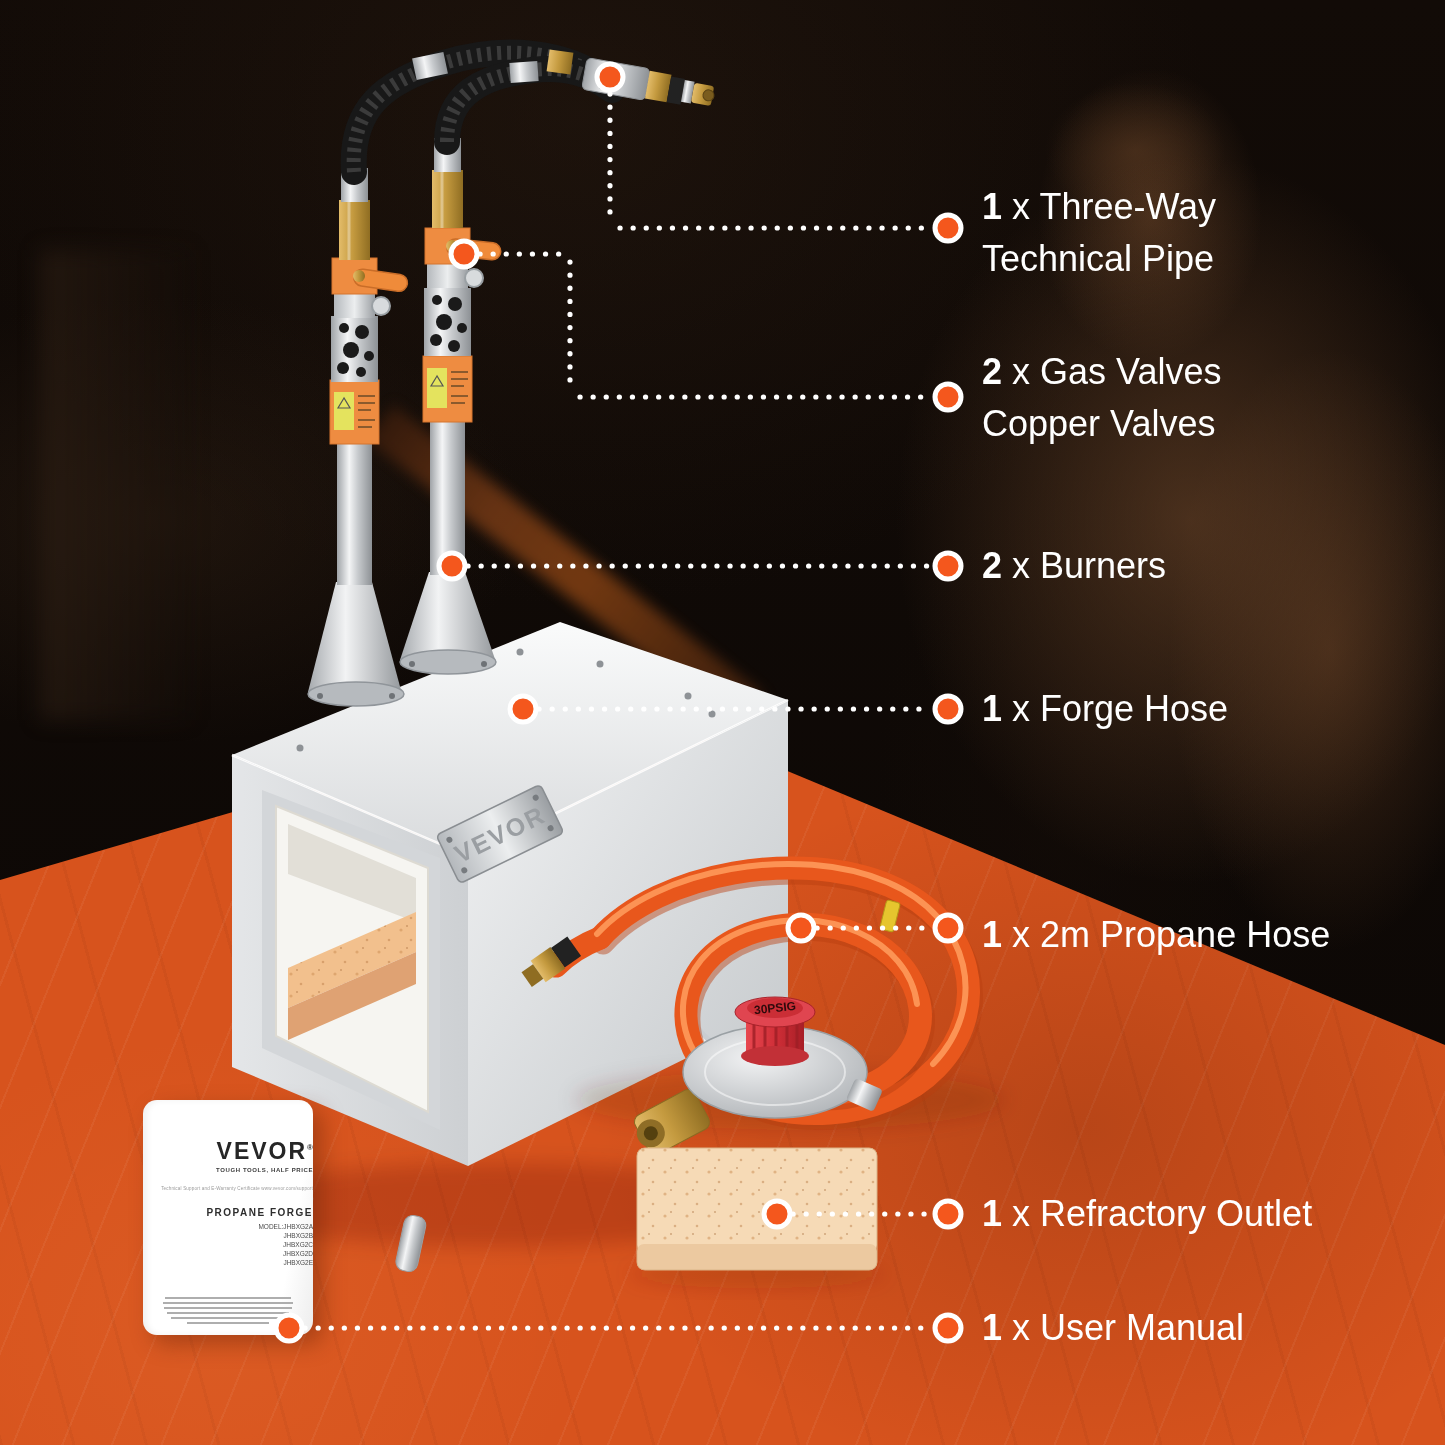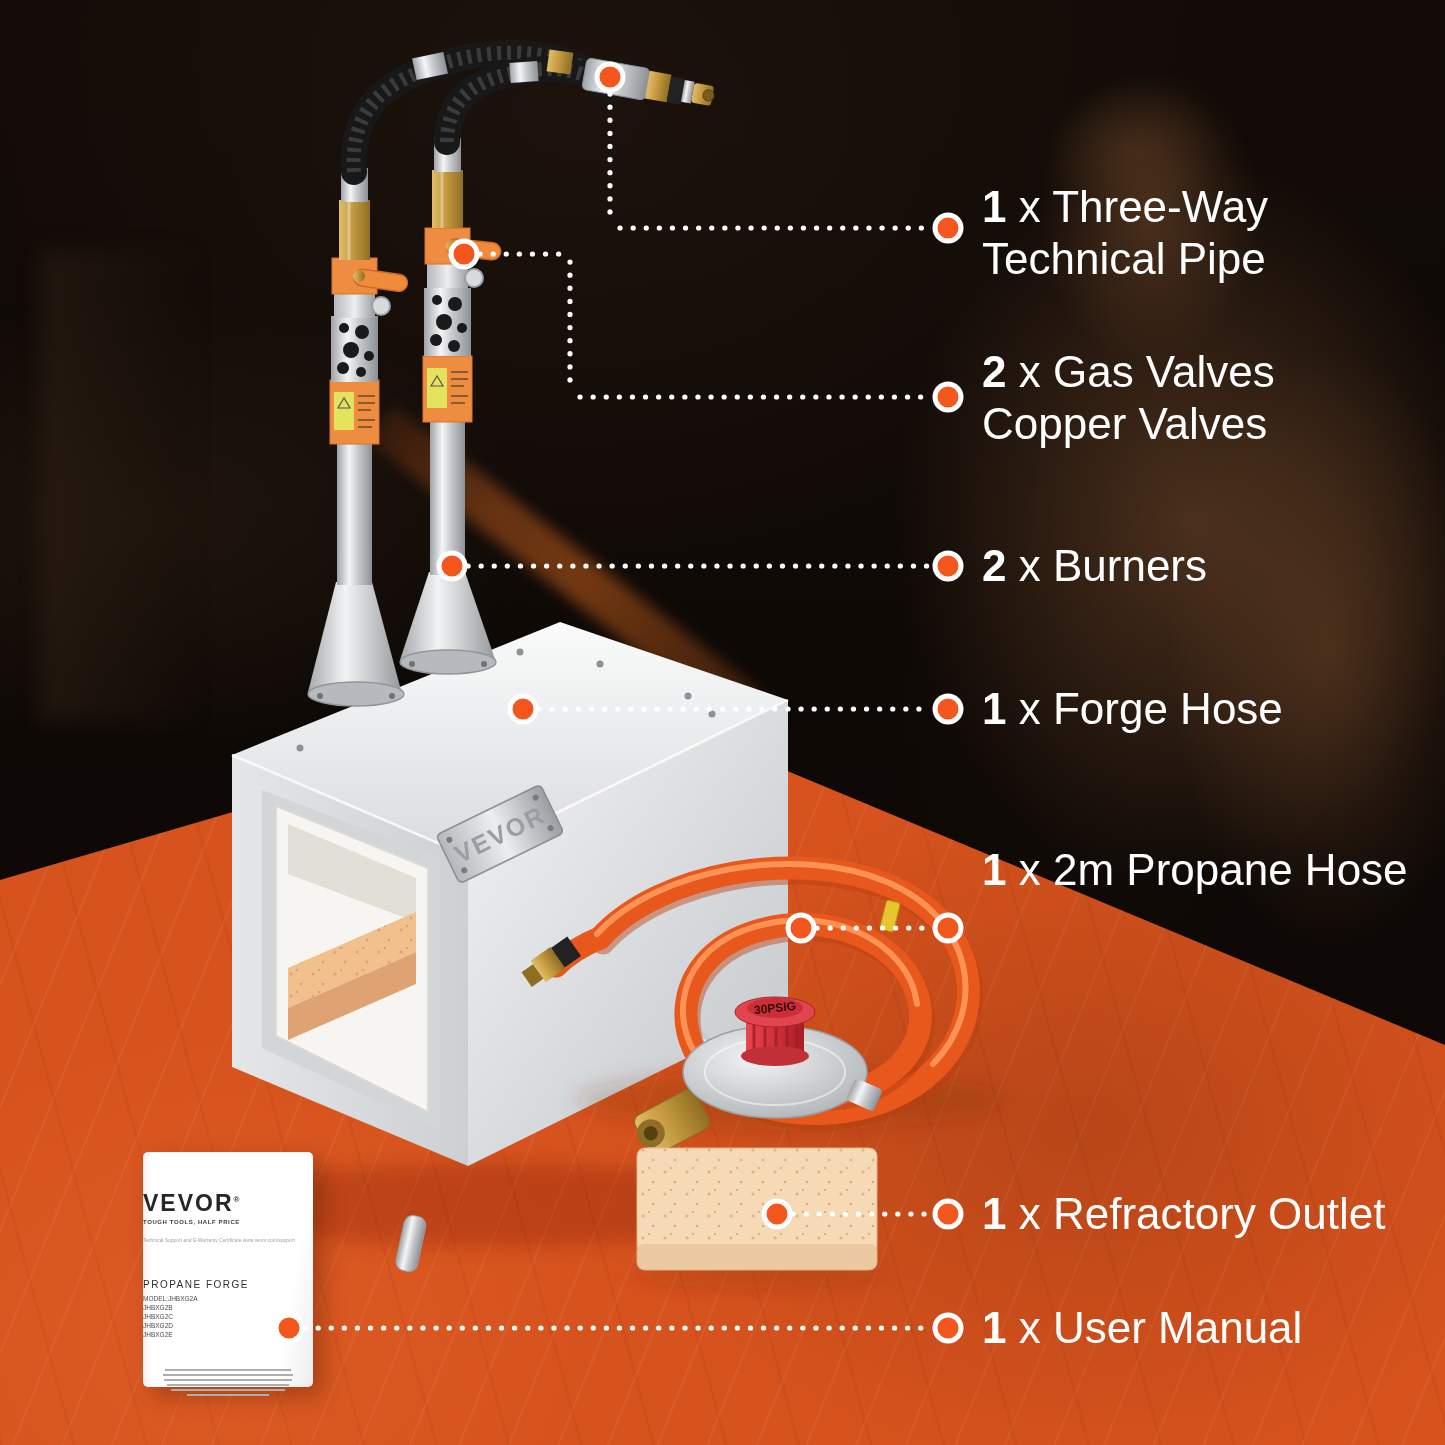--- a/index.html
+++ b/index.html
@@ -34,52 +34,52 @@
     background:
       radial-gradient(700px 520px at 75% 78%, rgba(60,15,2,.20), transparent 70%),
       radial-gradient(520px 420px at 15% 92%, rgba(255,160,90,.10), transparent 70%),
       repeating-linear-gradient(112deg, rgba(255,255,255,.05) 0 2px, transparent 2px 46px),
       repeating-linear-gradient(75deg, rgba(90,25,5,.06) 0 3px, transparent 3px 70px);}
 
   
   .product-svg{position:absolute;inset:0;}
 
   
-  .manual{position:absolute;left:143px;top:1152px;width:170px;height:235px;
+  .manual{position:absolute;left:143px;top:1100px;width:170px;height:235px;
     background:linear-gradient(100deg,#ffffff 82%,#ededed 100%);
     box-shadow:10px 9px 22px rgba(96,30,4,.4), inset 4px 0 6px rgba(0,0,0,.06);
-    border-radius:5px;text-align:left;color:#2c2c2c;}
+    border-radius:14px;text-align:right;color:#2c2c2c;}
   .m-brand{margin-top:38px;font-size:23px;font-weight:bold;letter-spacing:2px;color:#262626;}
   .m-brand sup{font-size:8px;letter-spacing:0;}
   .m-tagline{font-size:6px;font-weight:bold;letter-spacing:.6px;color:#3a3a3a;margin-top:2px;}
   .m-support{font-size:4.5px;color:#9a9a9a;margin-top:13px;letter-spacing:.2px;}
-  .m-heading{font-size:10px;font-weight:normal;letter-spacing:1.5px;color:#2e2e2e;margin-top:36px;}
+  .m-heading{font-size:10px;font-weight:bold;letter-spacing:1.5px;color:#2e2e2e;margin-top:16px;}
   .m-models{font-size:6.5px;color:#4a4a4a;line-height:9px;margin-top:4px;}
   .m-fineprint{margin:30px auto 0;width:80%;}
   .m-fineprint i{display:block;height:2px;background:#aeaeae;margin:3px auto;}
 
   
   .badge{position:absolute;left:812px;top:55px;width:604px;height:68px;
     background:#f4571d;border-radius:16px;display:flex;align-items:center;
     justify-content:center;color:#fff;font-size:35px;white-space:pre;}
   .badge b{font-weight:bold;}
   .badge::before{content:'';position:absolute;left:-31px;top:22px;width:0;height:0;
     border-top:24px solid transparent;border-bottom:16px solid transparent;
     border-right:34px solid #f4571d;}
 
   
   .callout-svg{position:absolute;inset:0;pointer-events:none;}
   .dots{stroke:#fff;stroke-width:5.2;stroke-linecap:round;stroke-dasharray:0.1 13;fill:none;}
   .marker{fill:#f4571d;stroke:#fff;stroke-width:5;}
 
   
-  .callout{position:absolute;color:#fff;font-size:44px;line-height:52px;white-space:nowrap;}
+  .callout{position:absolute;color:#fff;font-size:36px;line-height:52px;white-space:nowrap;}
   .callout .qty{font-weight:bold;}
   .c0{left:982px;top:181px;} .c1{left:982px;top:346px;} .c2{left:982px;top:540px;}
-  .c3{left:982px;top:683px;} .c4{left:982px;top:844px;} .c5{left:982px;top:1188px;}
+  .c3{left:982px;top:683px;} .c4{left:982px;top:909px;} .c5{left:982px;top:1188px;}
   .c6{left:982px;top:1302px;}
 </style>
 </head>
 <body>
 
 <div class="stage">
 
   <div class="photo"></div>
   <div class="hotbar"></div>
   <div class="redhose"></div>

